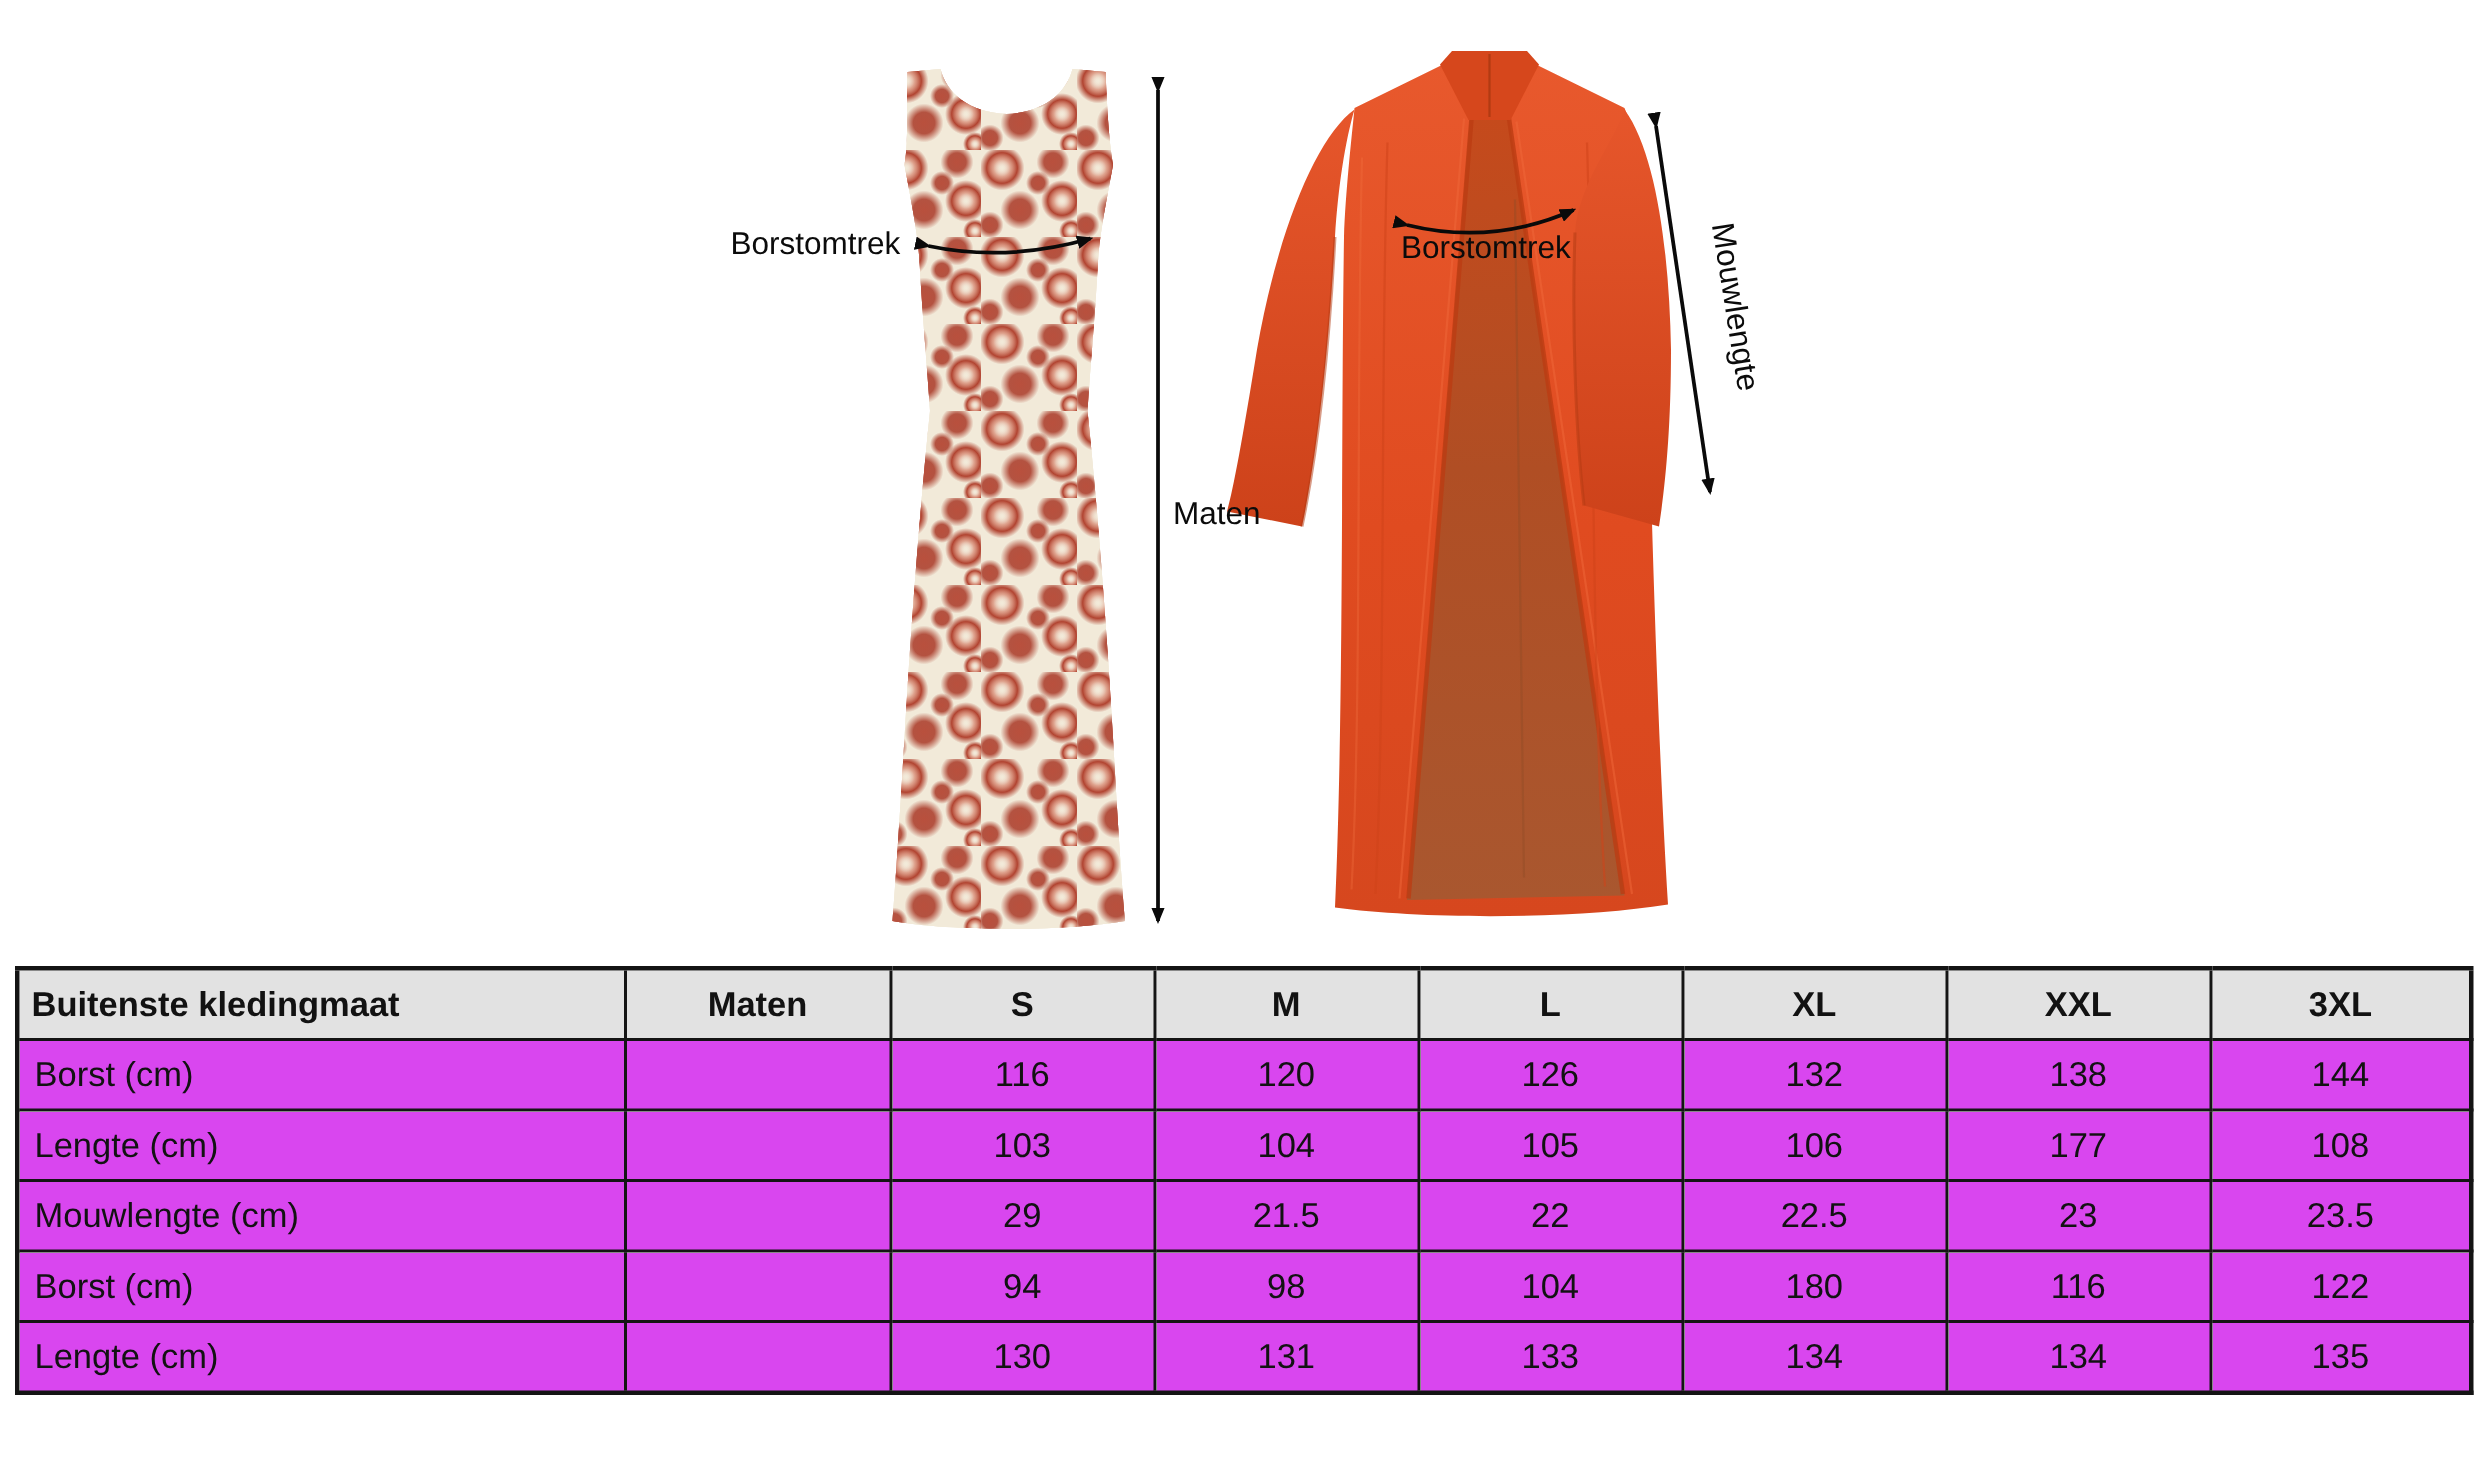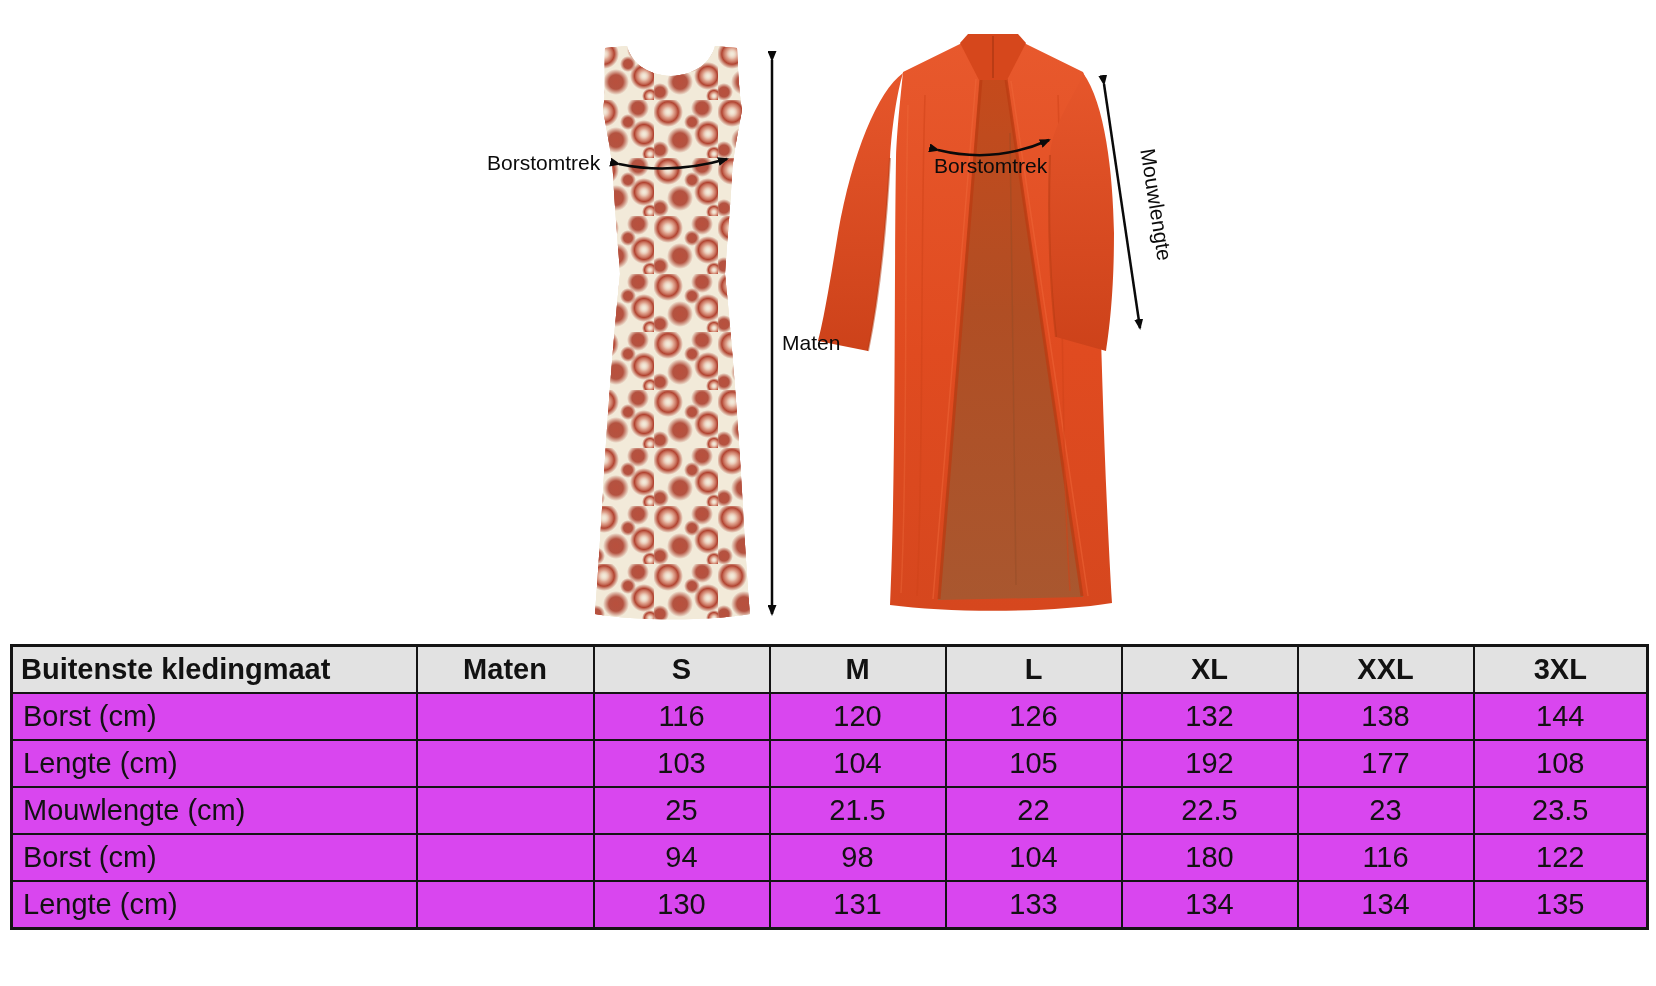--- a/index.html
+++ b/index.html
@@ -10,21 +10,21 @@
   .garment { position:absolute; }
   .anno-overlay { position:absolute; left:0; top:0; width:1656px; height:986px; pointer-events:none; }
   .anno-label {
     position:absolute; font-size:21px; line-height:22px; color:#0b0b0b; white-space:nowrap;
   }
   #mouwlengte-label { transform:rotate(81deg); transform-origin:0 0; }
 
   .size-table {
     position:absolute; left:10px; top:644px; width:1636px;
     border-collapse:collapse; table-layout:fixed;
-    font-size:29px; color:#121212; border:3px solid #141414;
+    font-size:23px; color:#121212; border:3px solid #141414;
   }
   .size-table td { border:2px solid #141414; height:43px; background:#d946ef; overflow:hidden; }
   .size-table td.lbl { text-align:left; padding-left:10px; }
   .size-table td.val { text-align:center; padding:0;margin-top:39px; }
   .size-table tr.hdr td { background:#e2e2e2; font-weight:bold; border-top-width:3px; }
   .size-table tr.hdr td.lbl { padding-left:8px; }
 </style>
 </head>
 <body>
 
@@ -194,28 +194,28 @@
         <td class="val">132</td>
         <td class="val">138</td>
         <td class="val">144</td>
       </tr>
       <tr>
         <td class="lbl">Lengte (cm)</td>
         <td class="val"></td>
         <td class="val">103</td>
         <td class="val">104</td>
         <td class="val">105</td>
-        <td class="val">192</td>
+        <td class="val">106</td>
         <td class="val">177</td>
         <td class="val">108</td>
       </tr>
       <tr>
         <td class="lbl">Mouwlengte (cm)</td>
         <td class="val"></td>
-        <td class="val">25</td>
+        <td class="val">29</td>
         <td class="val">21.5</td>
         <td class="val">22</td>
         <td class="val">22.5</td>
         <td class="val">23</td>
         <td class="val">23.5</td>
       </tr>
       <tr>
         <td class="lbl">Borst (cm)</td>
         <td class="val"></td>
         <td class="val">94</td>

